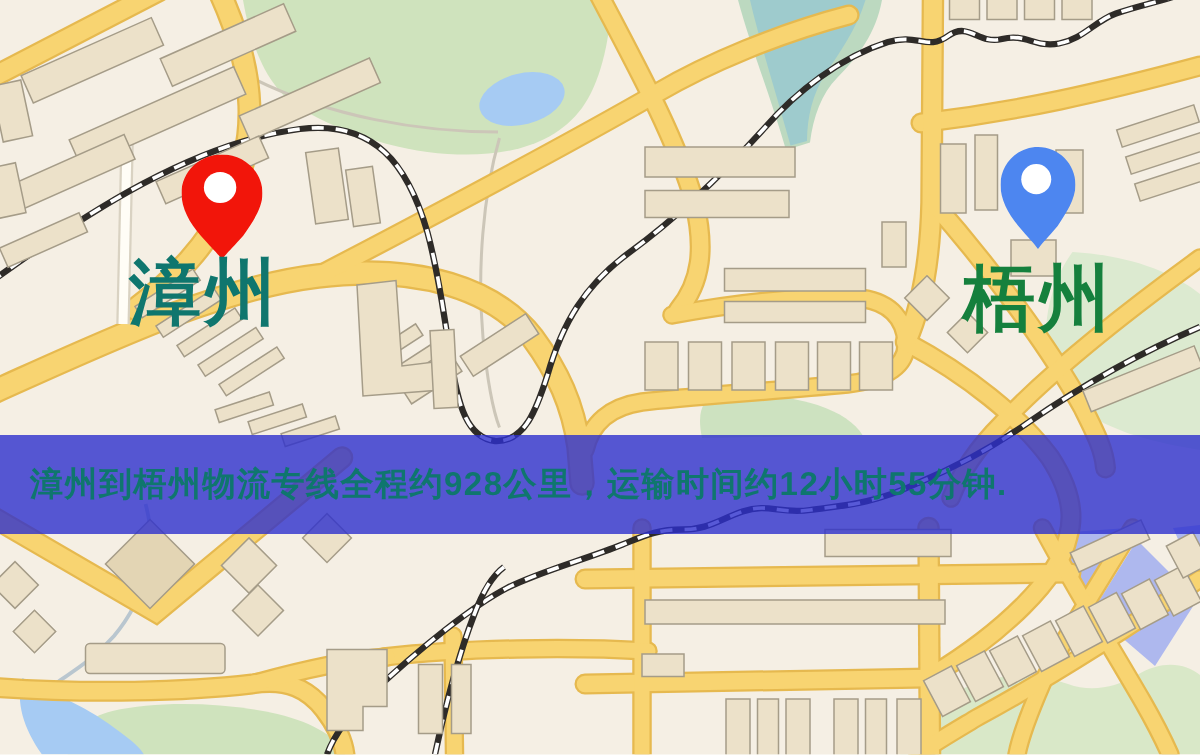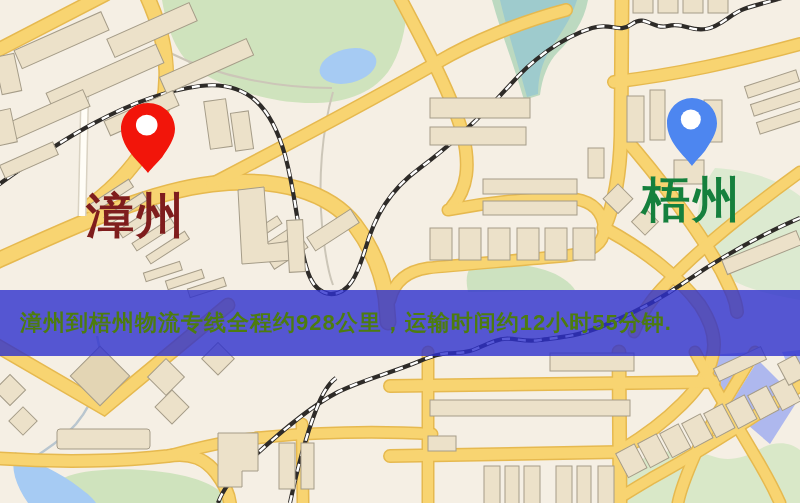--- a/index.html
+++ b/index.html
@@ -5,25 +5,25 @@
   html,body{margin:0;padding:0;background:#ffffff;}
   #stage{position:relative;width:800px;height:503px;overflow:hidden;
          font-family:"Liberation Sans",sans-serif;background:#f5efe4;}
   #map-svg{position:absolute;left:0;top:0;width:800px;height:503px;display:block;}
   .bld{fill:#ece1c9;stroke:#a59c88;stroke-width:1;}
   .bld-dark{fill:#e3d5b4;stroke:#a59c88;stroke-width:1;}
   .pin{position:absolute;}
   .city-label{position:absolute;font-family:"Liberation Serif",serif;
               font-weight:700;font-size:48px;line-height:1;letter-spacing:2px;
               white-space:nowrap;}
-  #origin-label{left:86px;top:192px;color:#7f1d1d;}
+  #origin-label{left:86px;top:172px;color:#0f766e;}
   #destination-label{left:642px;top:176px;color:#15803d;}
   #banner{position:absolute;left:0;top:290px;width:800px;height:66px;
           background:rgba(45,48,205,0.80);display:flex;align-items:center;}
-  #banner .banner-text{color:#4d7c0f;font-size:22px;font-weight:700;
+  #banner .banner-text{color:#0f766e;font-size:22px;font-weight:700;
           padding-left:20px;letter-spacing:1px;white-space:nowrap;}
 </style>
 </head>
 <body>
 
 <div id="stage">
 
   <svg id="map-svg" viewBox="0 0 800 503">
     <defs>
       <path id="rdA" d="M-6,52 L106,-6"></path>

